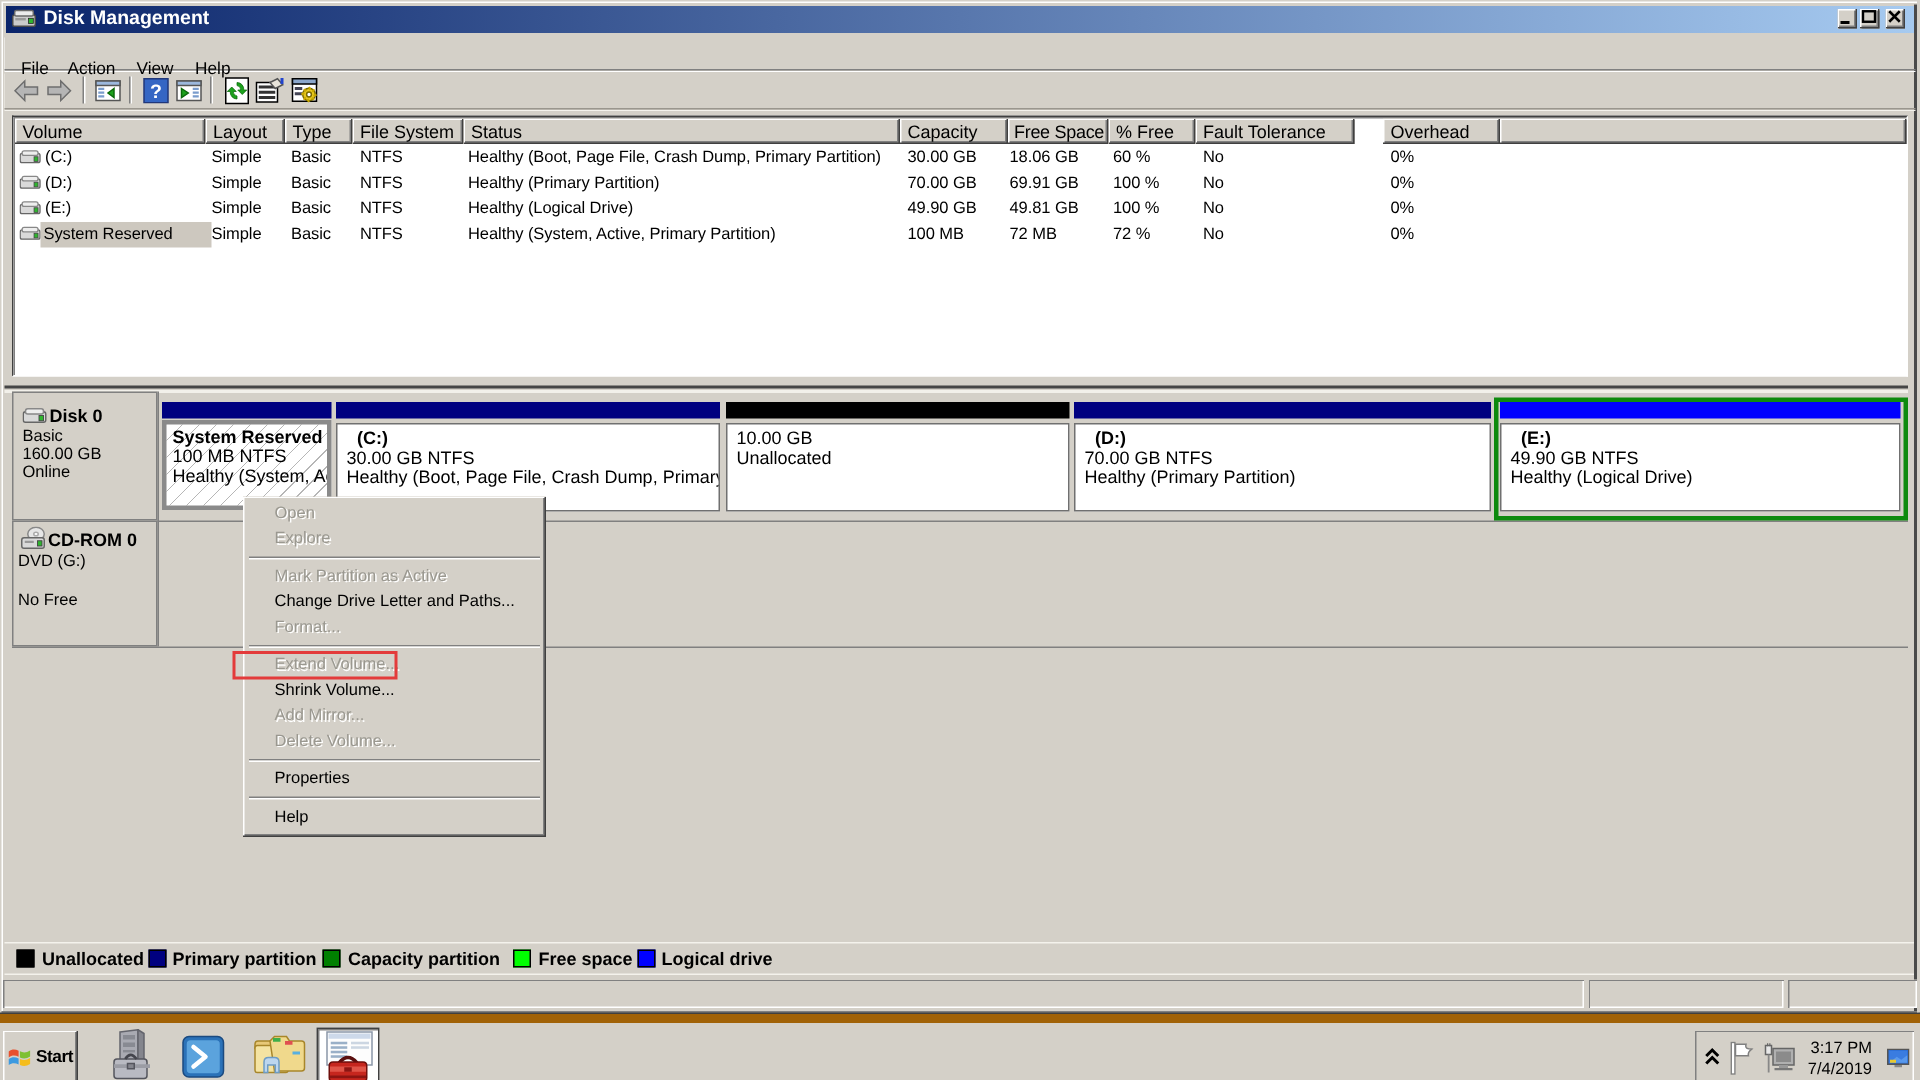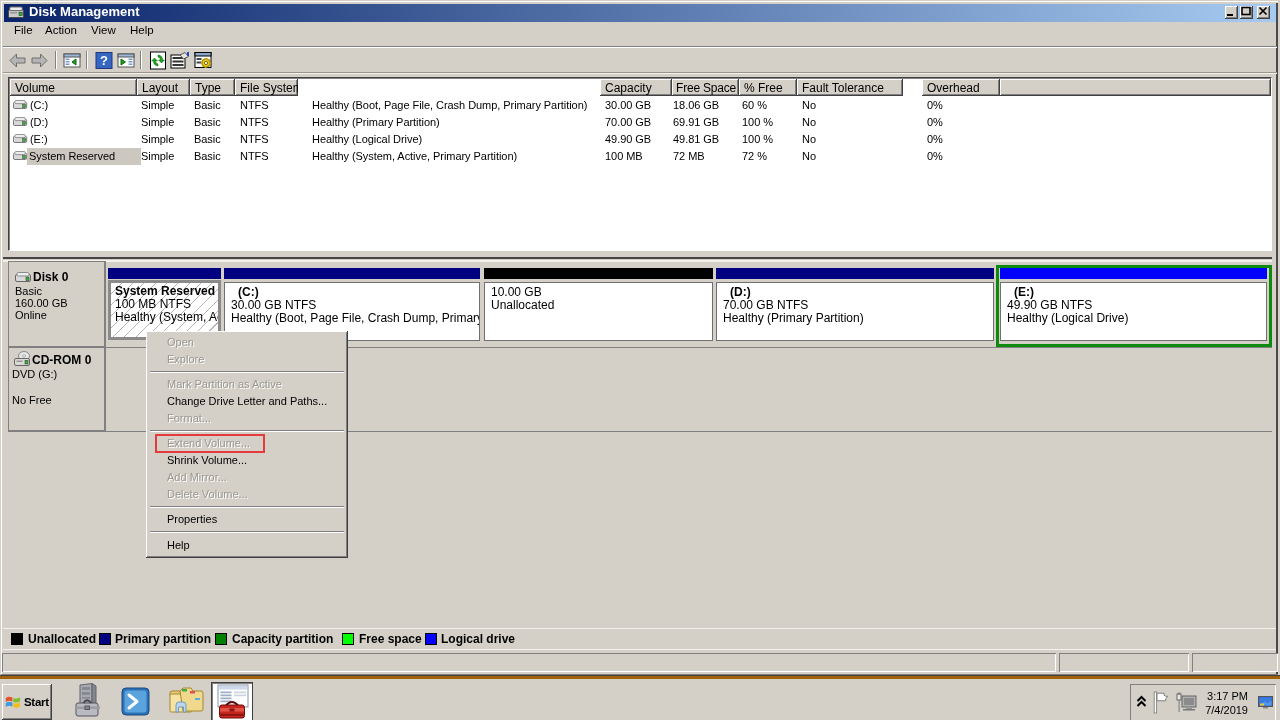--- a/index.html
+++ b/index.html
@@ -16,21 +16,21 @@
               background:linear-gradient(to right,#0a246a,#a6caf0);
               display:flex; align-items:flex-start; }
   #titlebar .ttext { color:#fff; font-weight:bold; font-size:13px; margin-left:5px; }
   .tbtn { position:absolute; top:6px; width:13px; height:13px; background:#d4d0c8;
           box-shadow: inset -1px -1px 0 #404040, inset 1px 1px 0 #fff,
                       inset -2px -2px 0 #808080, inset 2px 2px 0 #d4d0c8; }
 
   
   #menubar { position:absolute; left:3px; top:24px; width:1274px; height:23px;
              border-bottom:1px solid #808080; box-shadow:0 1px 0 #fff; font-size:11.5px; }
-  #menubar span { position:absolute; top:0; }
+  #menubar span { position:absolute; top:16px; }
 
   
   #toolbar { position:absolute; left:3px; top:48px; width:1274px; height:25px;
              border-bottom:1px solid #9a968e; box-shadow:0 1px 0 #f4f2ec; }
   .tsep { position:absolute; top:3px; width:2px; height:18px;
           border-left:1px solid #808080; border-right:1px solid #fff; }
 
   
   #list { position:absolute; left:8px; top:77px; width:1264px; height:174px; background:#fff;
           border:1px solid; border-color:#404040 #fff #fff #404040;
@@ -55,32 +55,32 @@
   
   .leg { position:absolute; top:633px; width:12px; height:12px; border:1px solid #000; }
   .legt { position:absolute; top:632px; font-weight:bold; font-size:12px; }
 
   
   .sbar { position:absolute; top:653px; height:19px; background:#d4d0c8;
           box-shadow: inset 1px 1px 0 #808080, inset -1px -1px 0 #fff; }
 
   
   #taskbar { position:absolute; left:0; top:676px; width:1280px; height:44px; background:#d4d0c8;
-             border-top:3px solid #a16207; }
+             border-top:6px solid #a16207; }
   #startbtn { position:absolute; left:2px; top:5px; width:50px; height:36px; background:#d4d0c8;
               box-shadow: inset -1px -1px 0 #404040, inset 1px 1px 0 #fff,
                           inset -2px -2px 0 #808080, inset 2px 2px 0 #d4d0c8;
               display:flex; align-items:center; }
   #startbtn .stext { font-weight:bold; font-size:11.5px; letter-spacing:-0.3px; margin-left:1px; }
   #tray { position:absolute; left:1130px; top:5px; width:146px; height:37px;
           box-shadow: inset 1px 1px 0 #808080, inset -1px -1px 0 #fff; }
   .clock { position:absolute; right:28px; top:5px; text-align:right; font-size:11px; line-height:14px; }
 
   
-  #ctx { position:absolute; left:146px; top:331px; width:202px; height:227px; background:#d4d0c8;
+  #ctx { position:absolute; left:162px; top:331px; width:202px; height:227px; background:#d4d0c8;
          box-shadow: inset -1px -1px 0 #404040, inset 1px 1px 0 #fff,
                      inset -2px -2px 0 #808080, inset 2px 2px 0 #d4d0c8;
          z-index:50; font-size:11px; }
   .mi { position:absolute; left:3px; width:196px; height:17px; padding:2px 0 0 18px; }
   .dis { color:#9a9890; text-shadow:1px 1px 0 #fff; }
   .msep { position:absolute; left:4px; width:194px; height:2px;
           border-top:1px solid #808080; border-bottom:1px solid #fff; }
   #redbox { position:absolute; left:155px; top:434px; width:110px; height:19px;
             border:2px solid #e33b3b; z-index:60; }
 </style>
@@ -167,21 +167,22 @@
       <circle cx="12" cy="12" r="4.2" fill="#e8c81e" stroke="#7a6a00"></circle>
       <circle cx="12" cy="12" r="1.6" fill="#fff" stroke="#7a6a00"></circle>
       <path d="M12 7 l1 2 M12 17 l-1-2 M7 12 l2-1 M17 12 l-2 1 M8.5 8.5 l1.7 1.2 M15.5 15.5 l-1.7-1.2 M15.5 8.5 l-1.2 1.7 M8.5 15.5 l1.2-1.7" stroke="#c8a800" stroke-width="1.4"></path>
     </svg>
   </div>
 
   <div id="list">
     <div class="hcell" style="left:1px;   width:127px;">Volume</div>
     <div class="hcell" style="left:128px; width:53px;">Layout</div>
     <div class="hcell" style="left:181px; width:45px;">Type</div>
-    <div class="hcell" style="left:226px; width:63px;">File System</div>
+    <div class="hcell" style="left:226px; width:74px;">File System</div>
+    <div class="hcell" style="left:300px; width:291px;">Status</div>
     <div class="hcell" style="left:591px; width:72px;">Capacity</div>
     <div class="hcell" style="left:663px; width:67px; padding-left:4px; letter-spacing:-0.2px;">Free Space</div>
     <div class="hcell" style="left:730px; width:58px;">% Free</div>
     <div class="hcell" style="left:788px; width:106px;">Fault Tolerance</div>
     <div class="hcell" style="left:913px; width:78px;">Overhead</div>
     <div class="hcell" style="left:991px; width:271px;"></div>
 
     <div class="lrow" style="top:19px;">
       <div style="left:2px" class="dicon"><svg width="15" height="11" viewBox="0 0 17 12">
             <rect x="0.5" y="3.5" width="15" height="7" rx="1.5" fill="#d9d9d9" stroke="#666"></rect>

